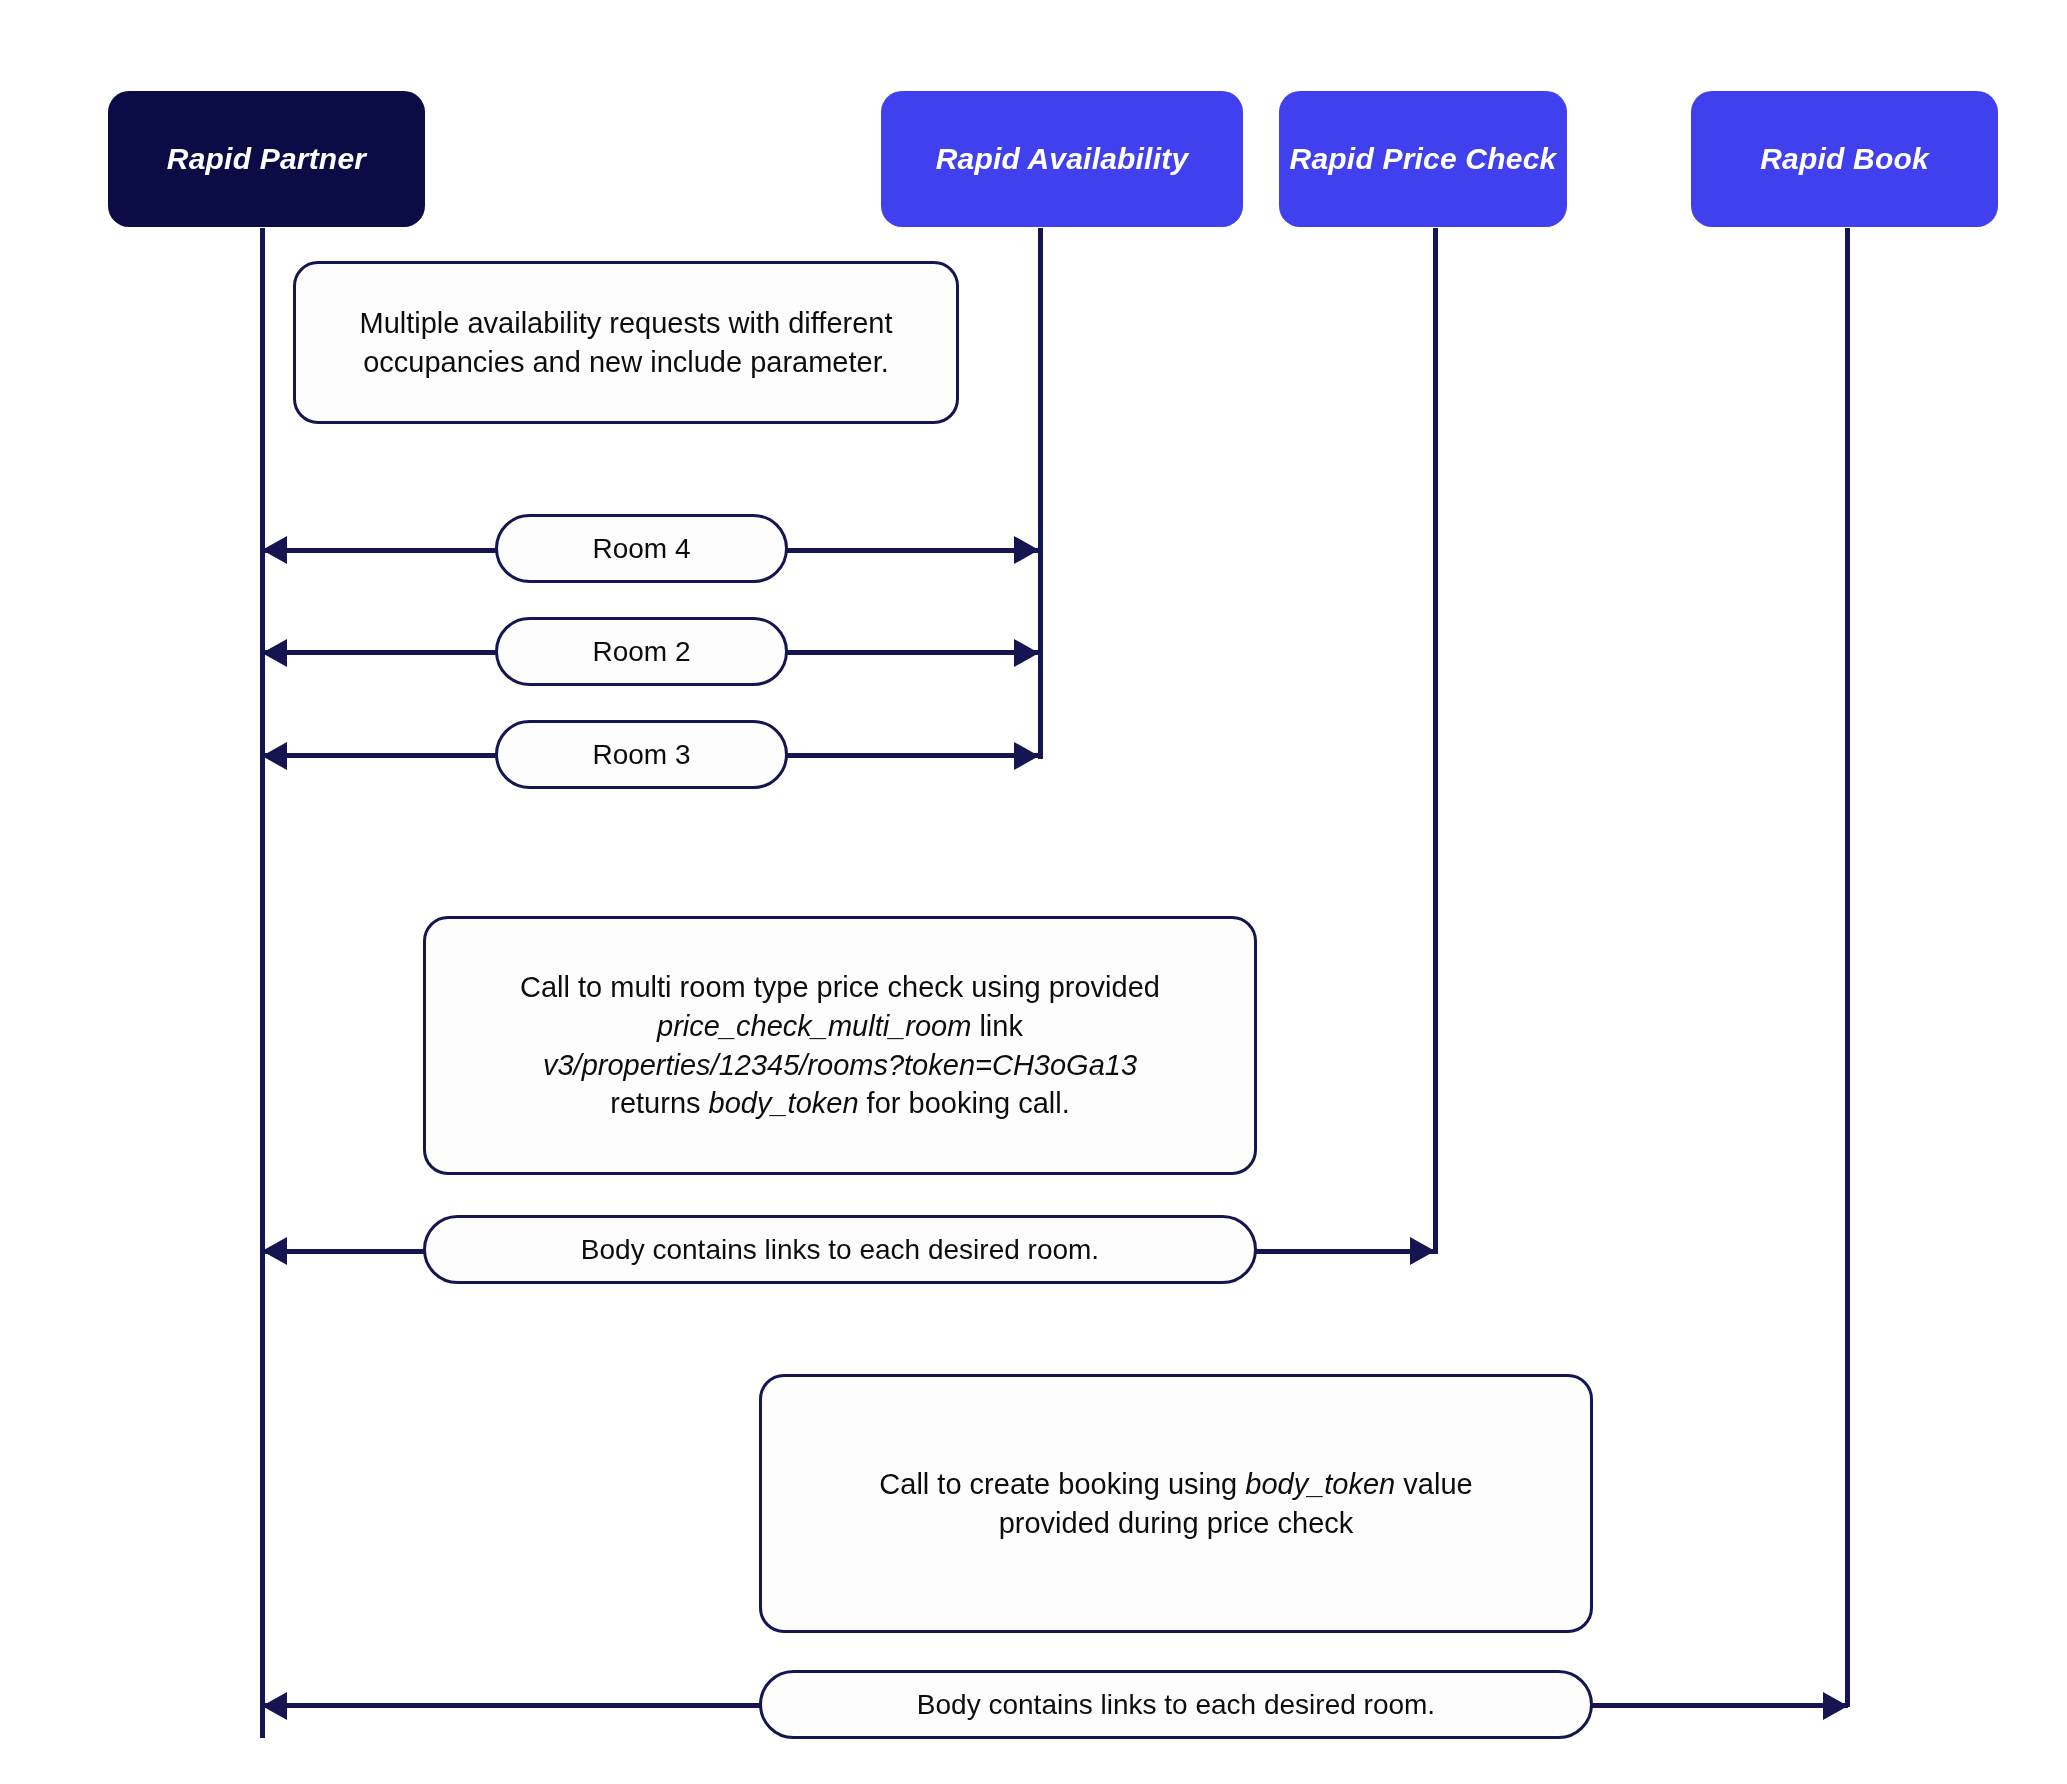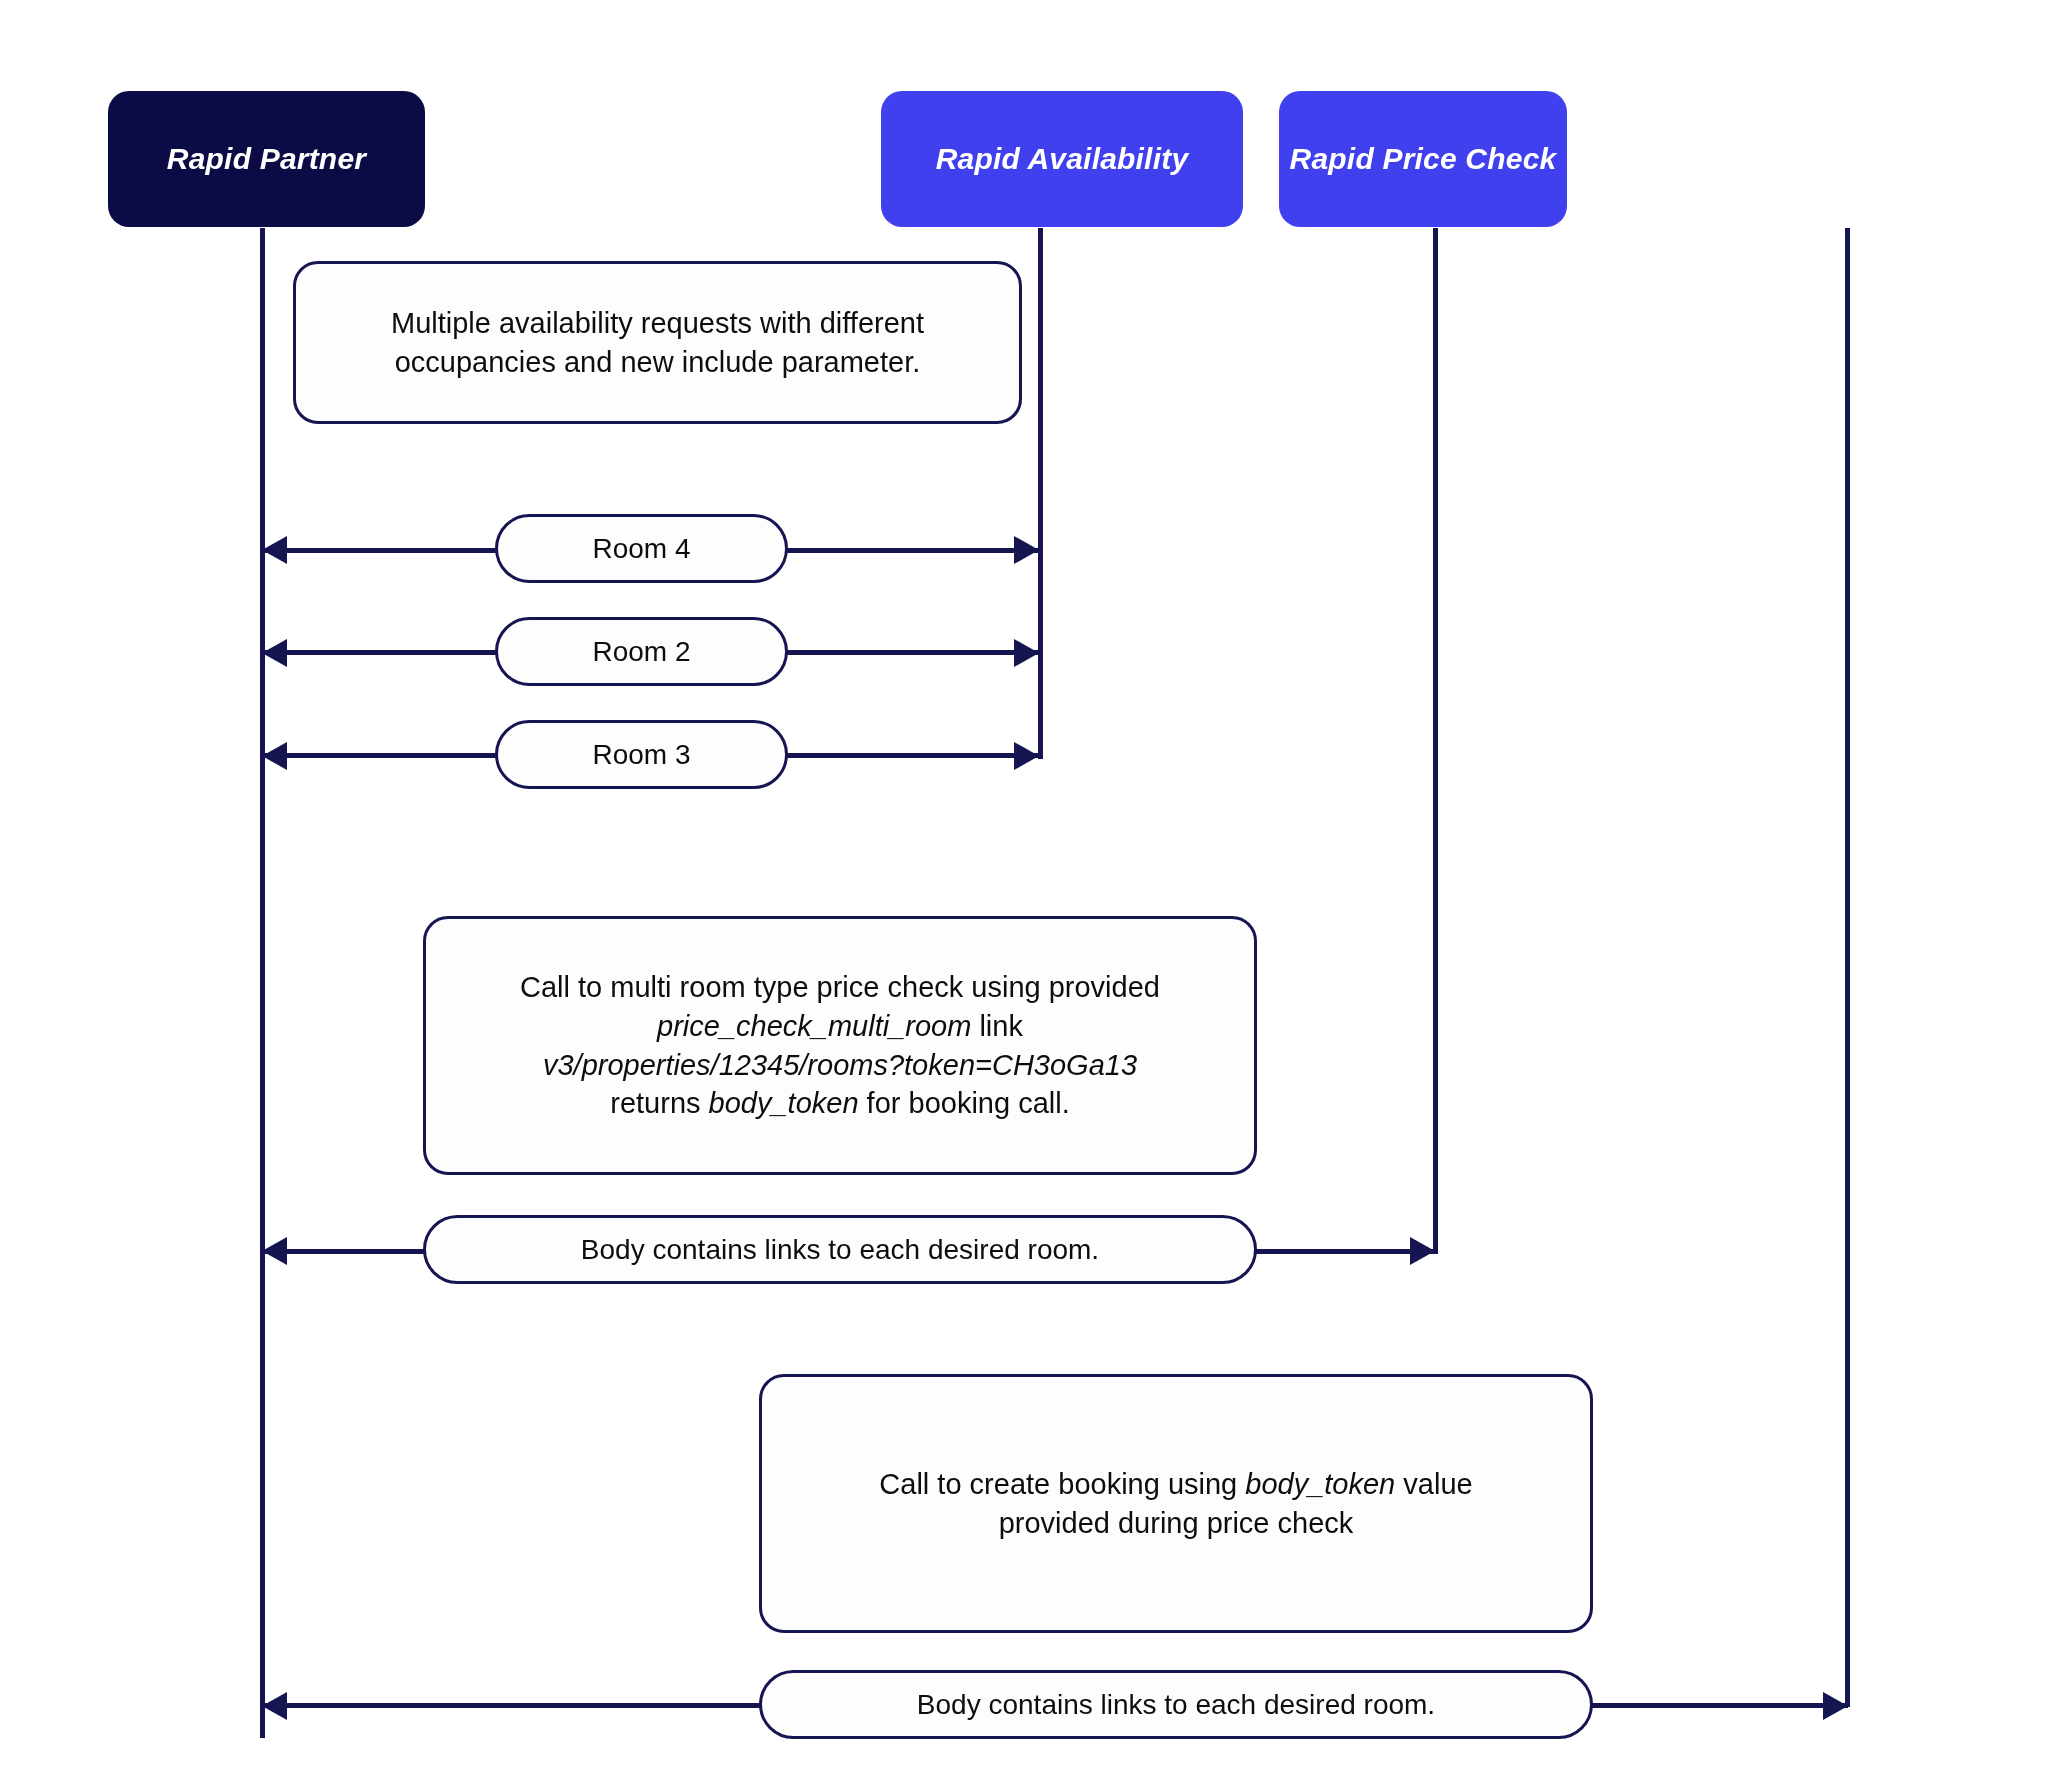--- a/index.html
+++ b/index.html
@@ -116,27 +116,30 @@
   </div>
 
   <div class="participant p-blue" style="left:881px; top:91px; width:362px; height:136px;">
     <span>Rapid Availability</span>
   </div>
 
   <div class="participant p-blue" style="left:1279px; top:91px; width:288px; height:136px;">
     <span>Rapid Price Check</span>
   </div>
 
+  <div class="participant p-blue" style="left:1691px; top:91px; width:307px; height:136px;">
+    <span>Rapid Book</span>
+  </div>
 
   <div class="lifeline" style="left:260px; top:228px; height:1510px;"></div>
   <div class="lifeline" style="left:1038px; top:228px; height:531px;"></div>
   <div class="lifeline" style="left:1433px; top:228px; height:1026px;"></div>
   <div class="lifeline" style="left:1845px; top:228px; height:1479px;"></div>
 
-  <div class="note" style="left:293px; top:261px; width:729px; height:163px;">
+  <div class="note" style="left:293px; top:261px; width:666px; height:163px;">
     <div class="note-lines">
       <span class="ln">Multiple availability requests with different</span>
       <span class="ln">occupancies and new include parameter.</span>
     </div>
   </div>
 
   <div class="seg" style="left:262px; top:548px; width:238px;"></div>
   <div class="arrowhead arrow-left" style="left:262px; top:536px;"></div>
   <div class="pill" style="left:495px; top:514px; width:293px; height:69px;">
     <span>Room 4</span>

